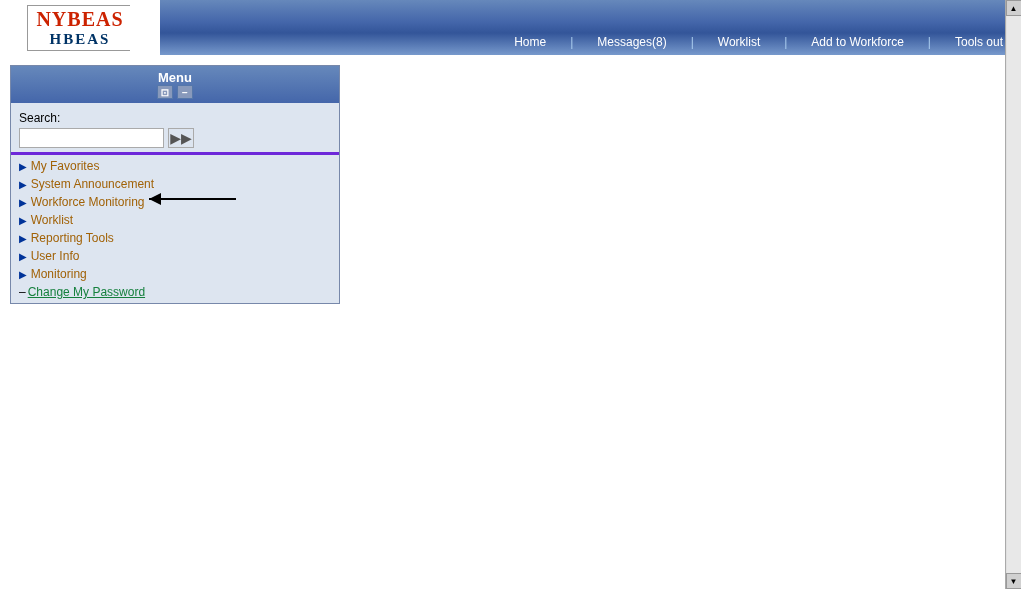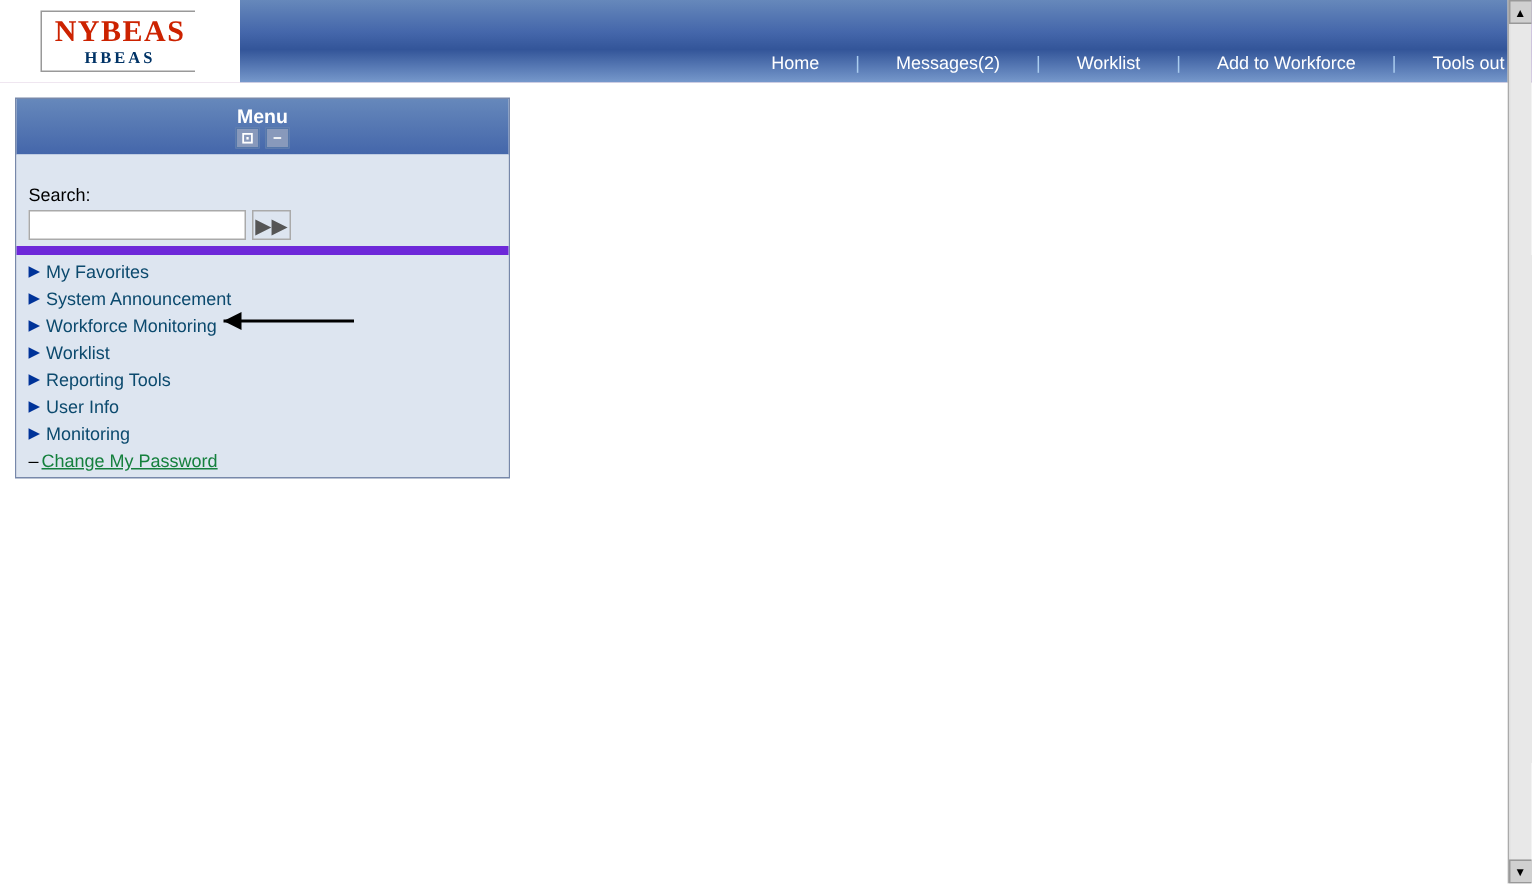--- a/index.html
+++ b/index.html
@@ -36,21 +36,21 @@
 
     .logo-text-top {
       font-size: 20px;
       font-weight: bold;
       color: #cc2200;
       letter-spacing: 1px;
       font-family: serif;
     }
 
     .logo-text-bottom {
-      font-size: 11px;
+      font-size: 15px;
       font-weight: bold;
       color: #003366;
       letter-spacing: 2px;
       font-family: serif;
     }
 
     .logo-inner {
       text-align: center;
       border: 1px solid #999;
       padding: 2px 8px;
@@ -177,23 +177,23 @@
       border: 1px solid #5577aa;
       color: #fff;
       font-size: 10px;
       display: flex;
       align-items: center;
       justify-content: center;
       cursor: pointer;
     }
 
     .search-area {
-      padding: 20px 8px 4px 8px;
+      padding: 8px 8px 4px 8px;
       background: #dde5f0;
-      border-bottom: 6px solid #6d28d9;
+      border-bottom: 3px solid #6d28d9;
     }
 
     .search-label {
       font-size: 12px;
       margin-bottom: 3px;
       color: #000;
     }
 
     .search-row {
       display: flex;
@@ -239,21 +239,21 @@
       position: relative;
     }
 
     .menu-item-arrow {
       color: #003399;
       margin-right: 4px;
       font-size: 10px;
     }
 
     .menu-item-label {
-      color: #0c4a6e;
+      color: #a16207;
       text-decoration: none;
     }
 
     .menu-item.workforce-monitoring .menu-item-label {
       font-weight: normal;
     }
 
     .change-password {
       display: flex;
       align-items: center;
@@ -287,21 +287,21 @@
     <div class="logo-inner">
       <div class="logo-text-top">NYBEAS</div>
       <div class="logo-text-bottom">HBEAS</div>
     </div>
   </div>
 
   <div class="nav-banner">
     <nav class="nav-links">
       <a>Home</a>
       <span class="nav-separator">|</span>
-      <a>Messages(2)</a>
+      <a>Messages(8)</a>
       <span class="nav-separator">|</span>
       <a>Worklist</a>
       <span class="nav-separator">|</span>
       <a>Add to Workforce</a>
       <span class="nav-separator">|</span>
       <a>Tools out</a>
     </nav>
   </div>
 </div>
 

